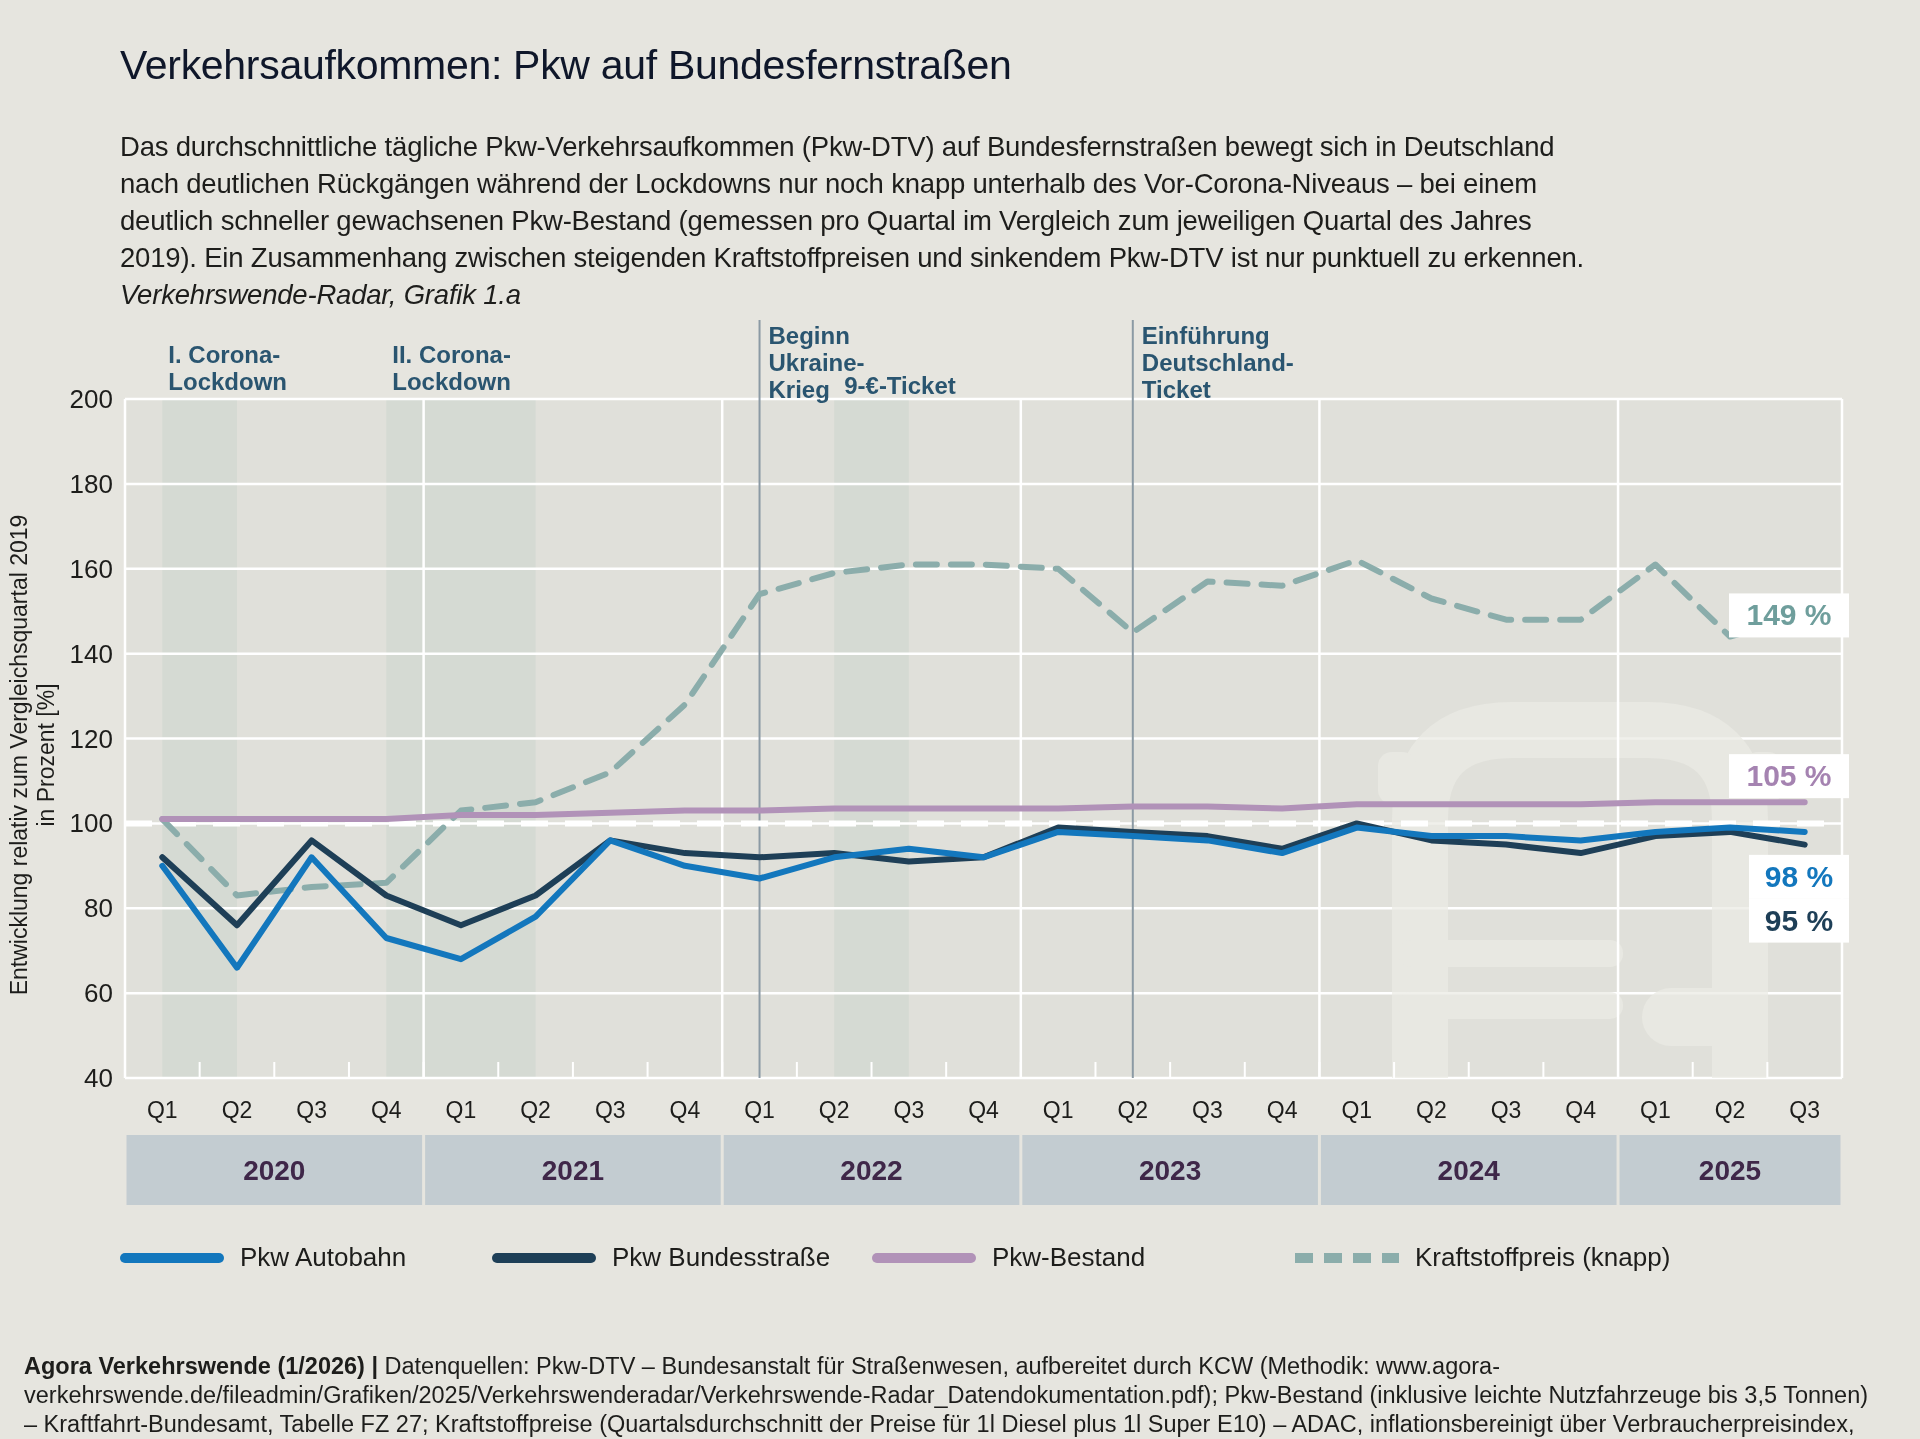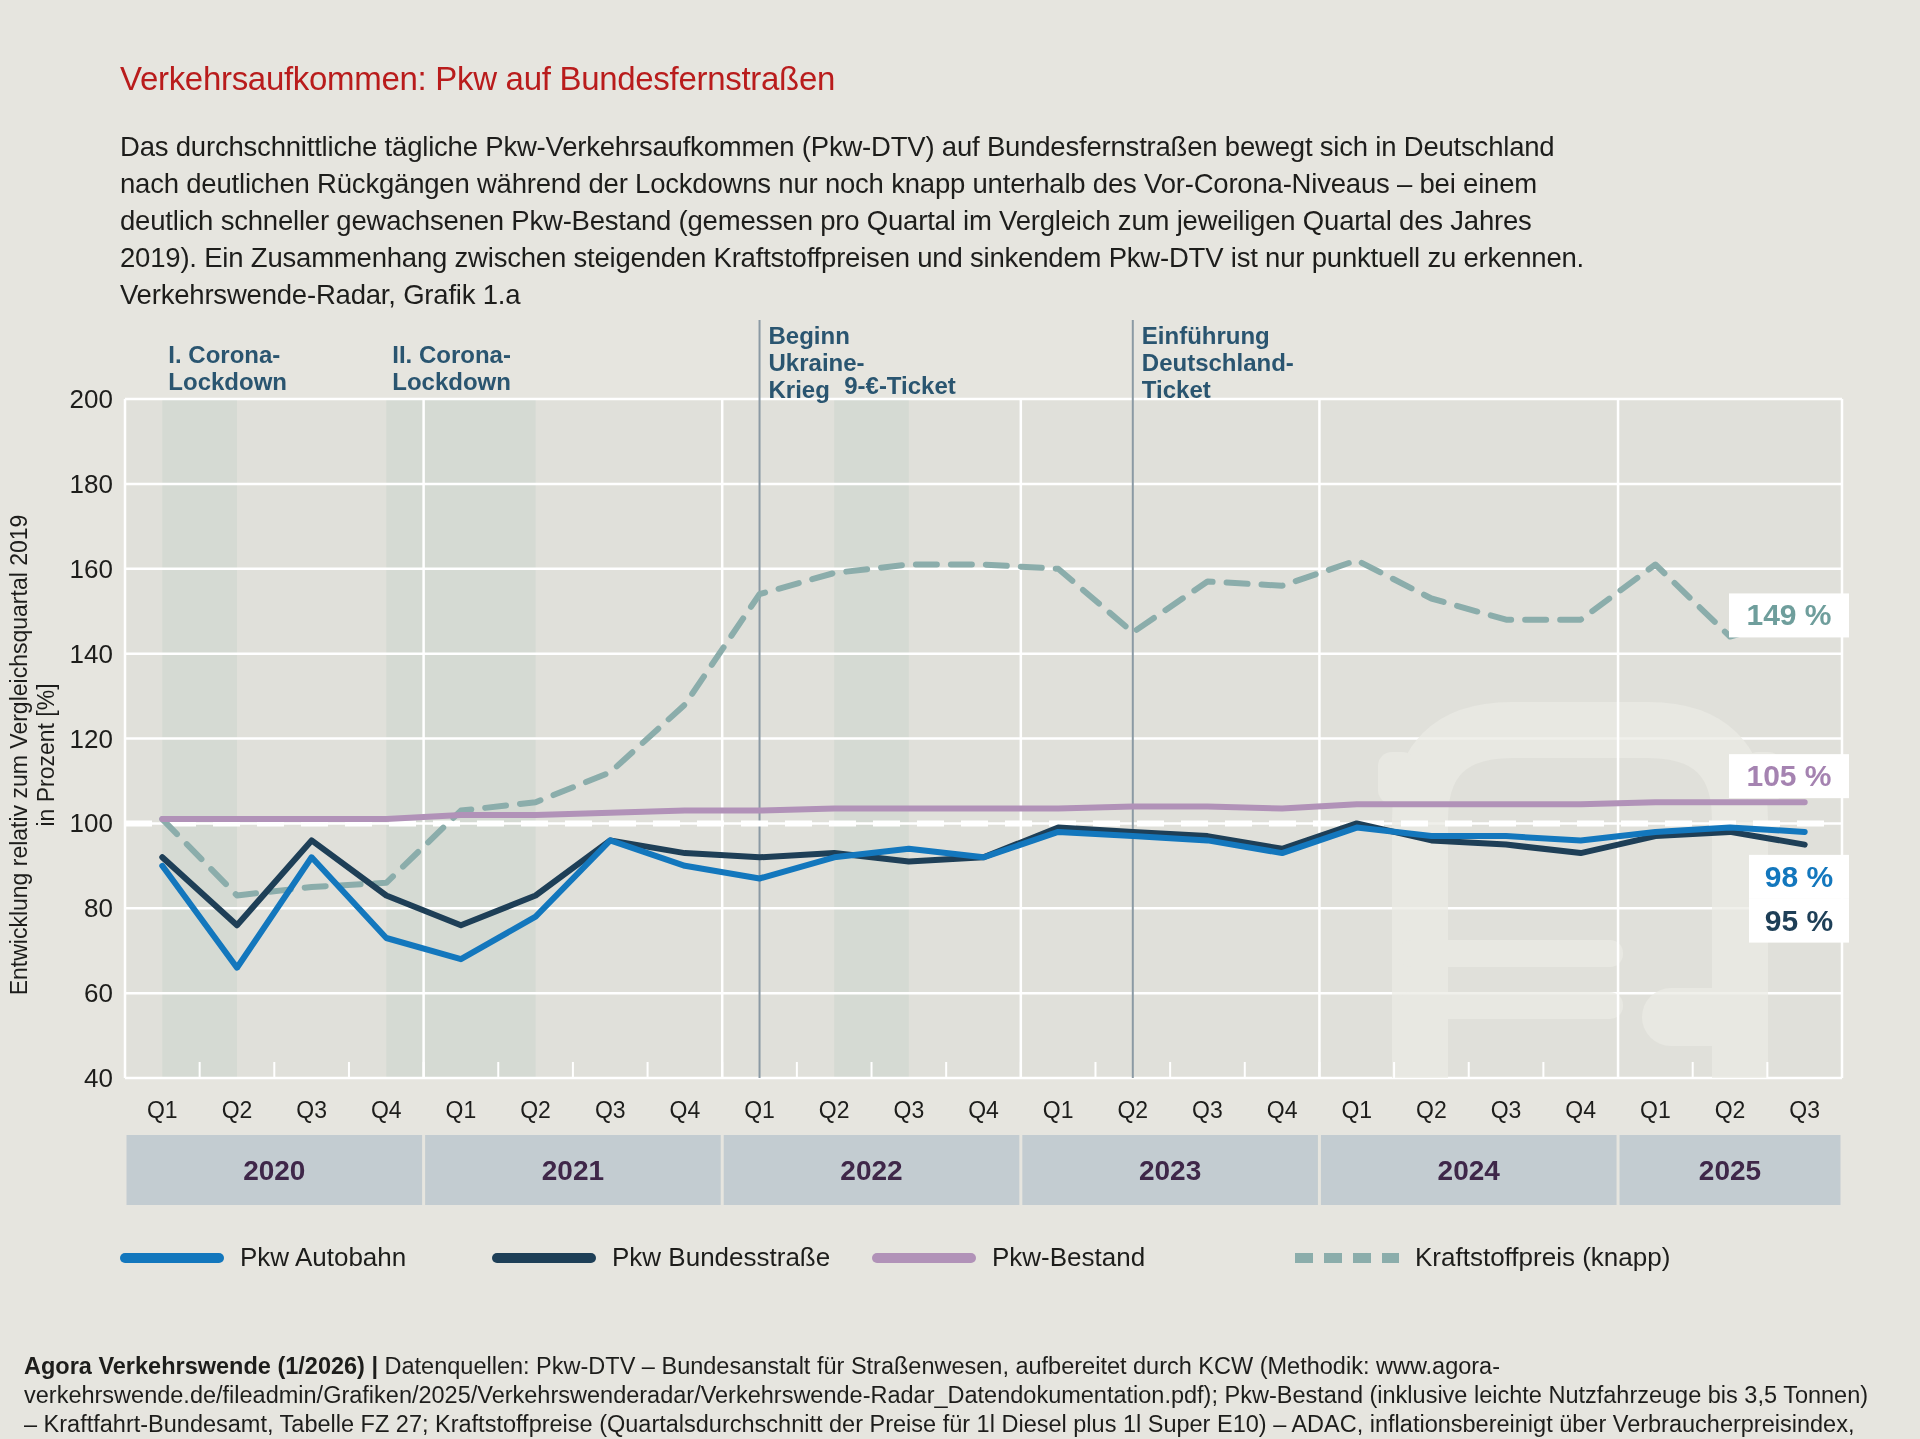--- a/index.html
+++ b/index.html
@@ -3,30 +3,30 @@
 <meta charset="utf-8">
 <style>
   html,body{margin:0;padding:0;}
   body{
     width:1920px;height:1439px;position:relative;overflow:hidden;
     background:#e6e5df;
     font-family:"Liberation Sans", sans-serif;
     color:#1d1d1b;
   }
   .title{
-    position:absolute;left:120px;top:60px;
-    font-size:33px;font-weight:500;letter-spacing:-.3px;
-    color:#b91c1c;
+    position:absolute;left:120px;top:42px;
+    font-size:41px;font-weight:500;letter-spacing:-.3px;
+    color:#0f172a;
   }
   .intro{
     position:absolute;left:120px;top:128px;width:1475px;
     font-size:27.5px;line-height:37px;letter-spacing:-.2px;
   }
   .intro .b{font-weight:400;}
-  .intro .it{text-align:center;}
+  .intro .it{font-style:italic;text-align:center;}
   .chart-wrap{position:absolute;left:0;top:300px;width:1920px;height:915px;}
   .ylabel{
     position:absolute;left:-217px;top:428px;width:500px;text-align:center;
     transform:rotate(-90deg);
     font-size:23px;color:#1d1d1b;
   }
   .legend{position:absolute;left:0;top:1242px;width:1920px;height:50px;padding-left:16px;}
   .legend-item{position:absolute;top:0;display:flex;align-items:center;gap:16px;}
   .swatch{width:104px;height:10px;border-radius:5px;}
   .swatch.dashed{border-radius:0;background:repeating-linear-gradient(90deg, var(--c) 0 18px, transparent 18px 29px);}

